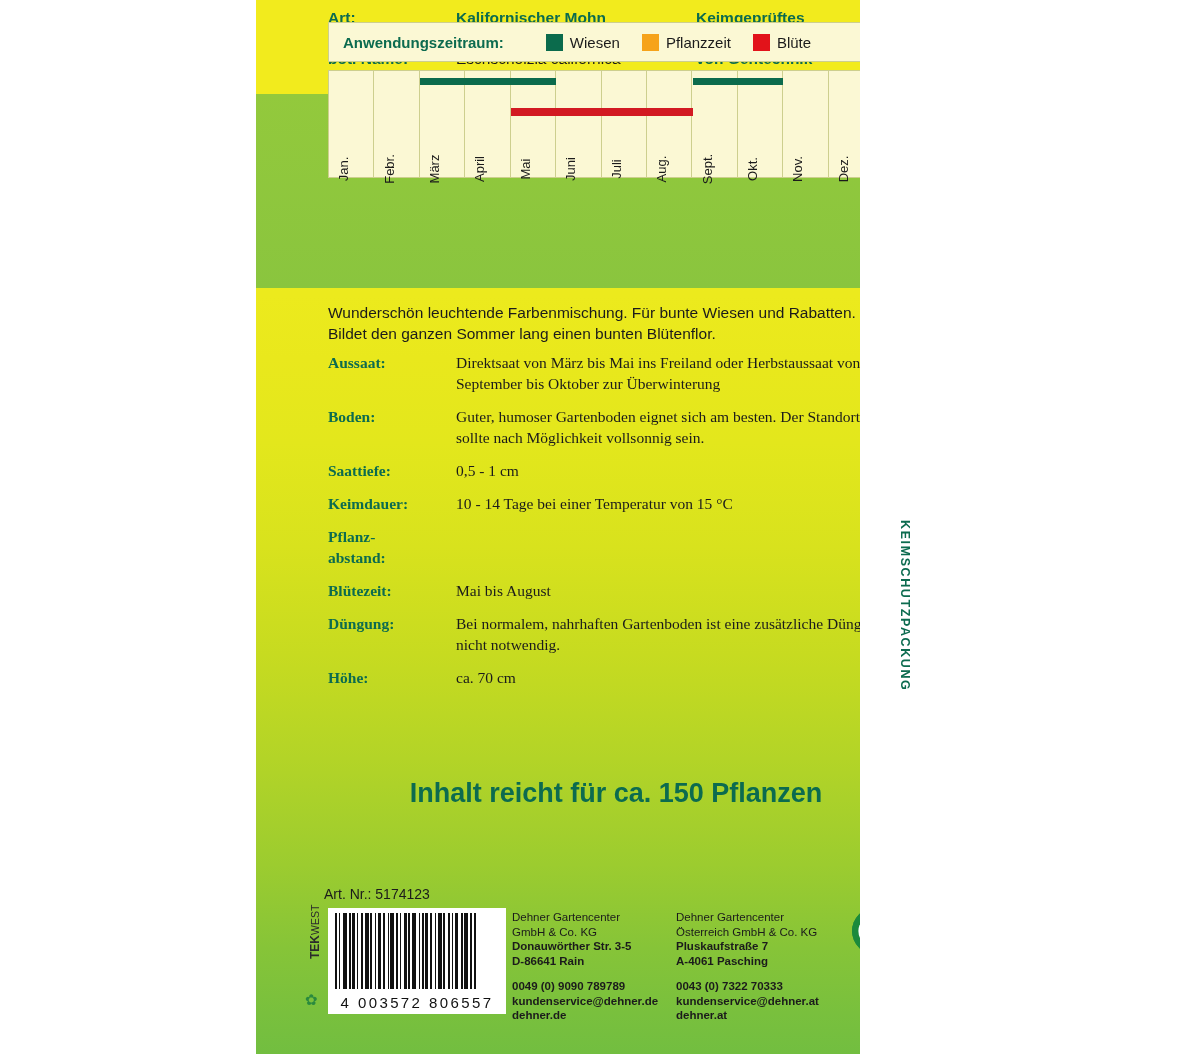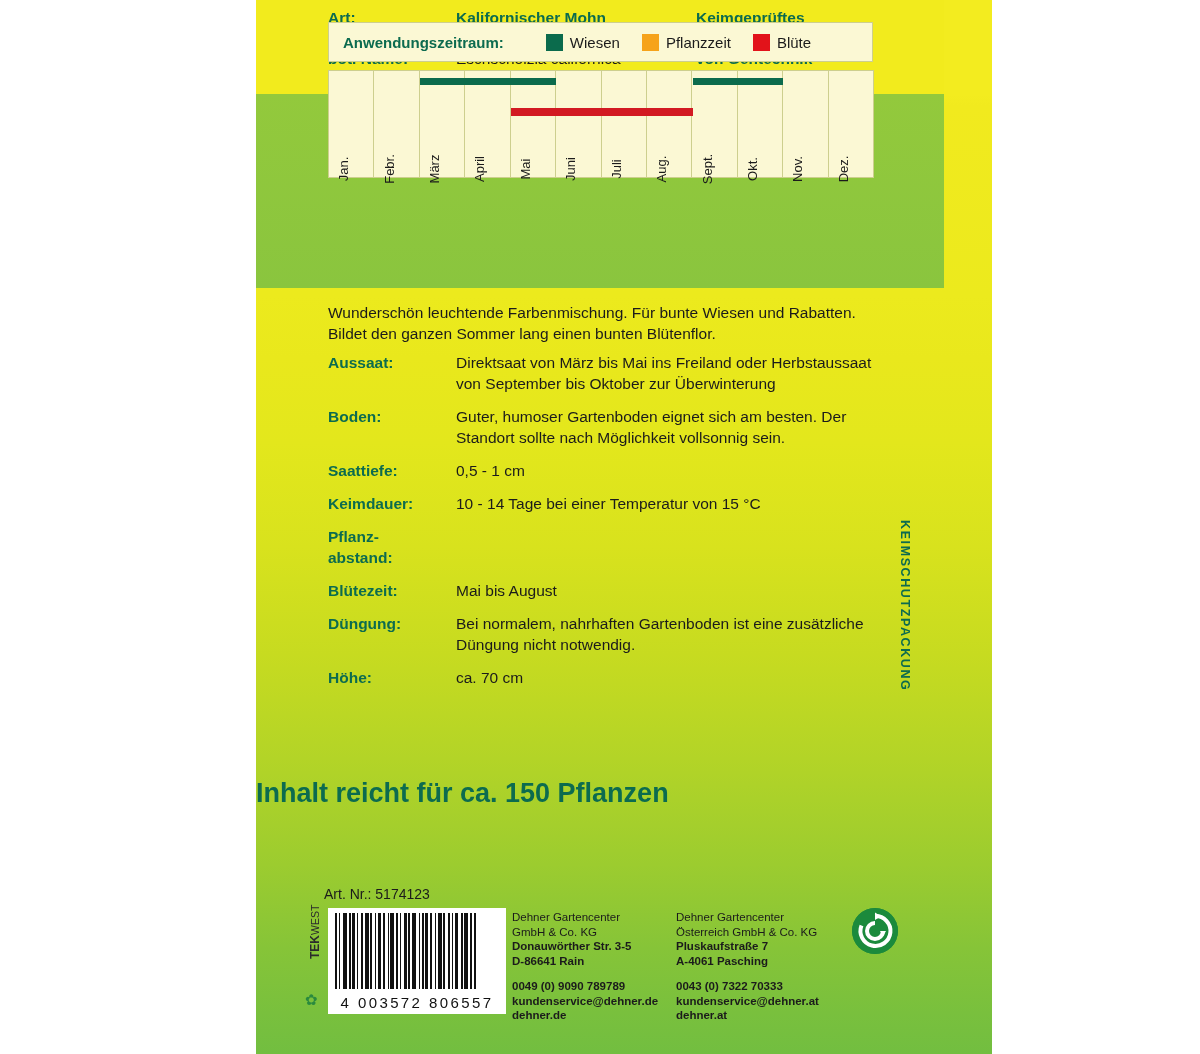--- a/index.html
+++ b/index.html
@@ -17,39 +17,38 @@
     position: relative;
     width: 1200px;
     height: 1054px;
     background: #ffffff;
   }
   
   .packet {
     position: absolute;
     left: 256px;
     top: 0;
-    width: 688px;
+    width: 604px;
     height: 1054px;
     background:
       linear-gradient(180deg,
         #f3ec1f 0%,
         #f3ec1f 9%,
         #f1ea1e 10%,
         #ecea1d 28%,
         #e9e81c 34%,
         #e3e71c 42%,
         #d8e21d 52%,
         #c7db20 62%,
         #b3d427 72%,
         #9ccc2f 82%,
         #86c438 90%,
         #79c03d 96%,
         #72be40 100%);
     overflow: hidden;
-    padding-left: 48px;
   }
   .top-band {
     position: absolute;
     left: 0; top: 0;
     width: 688px; height: 94px;
     background: #f2eb1d;
   }
   .green-band {
     position: absolute;
     left: 0; top: 94px;
@@ -152,39 +151,40 @@
     color: #1b1b1b;
   }
   .rows {
     position: absolute;
     left: 72px; top: 352px;
     width: 560px;
   }
   .row {
     display: flex;
     margin-bottom: 12px;
+    font-family: Liberation Serif, serif;
   }
   .row .label {
     width: 128px;
     color: #0c6b4f;
     font-weight: bold;
     font-size: 15.5px;
     line-height: 21px;
   }
   .row .value {
     flex: 1;
     color: #1b1b1b;
     font-size: 15.5px;
     line-height: 21px;
   }
   .contents {
     position: absolute;
-    left: 0; top: 778px;
+    left: 16px; top: 778px;
     width: 688px;
-    text-align: left;
+    text-align: center;
     font-size: 27px;
     font-weight: bold;
     color: #0c6b4f;
   }
   
   .side-text {
     position: absolute;
     left: 898px;
     top: 520px;
     font-size: 12.5px;

